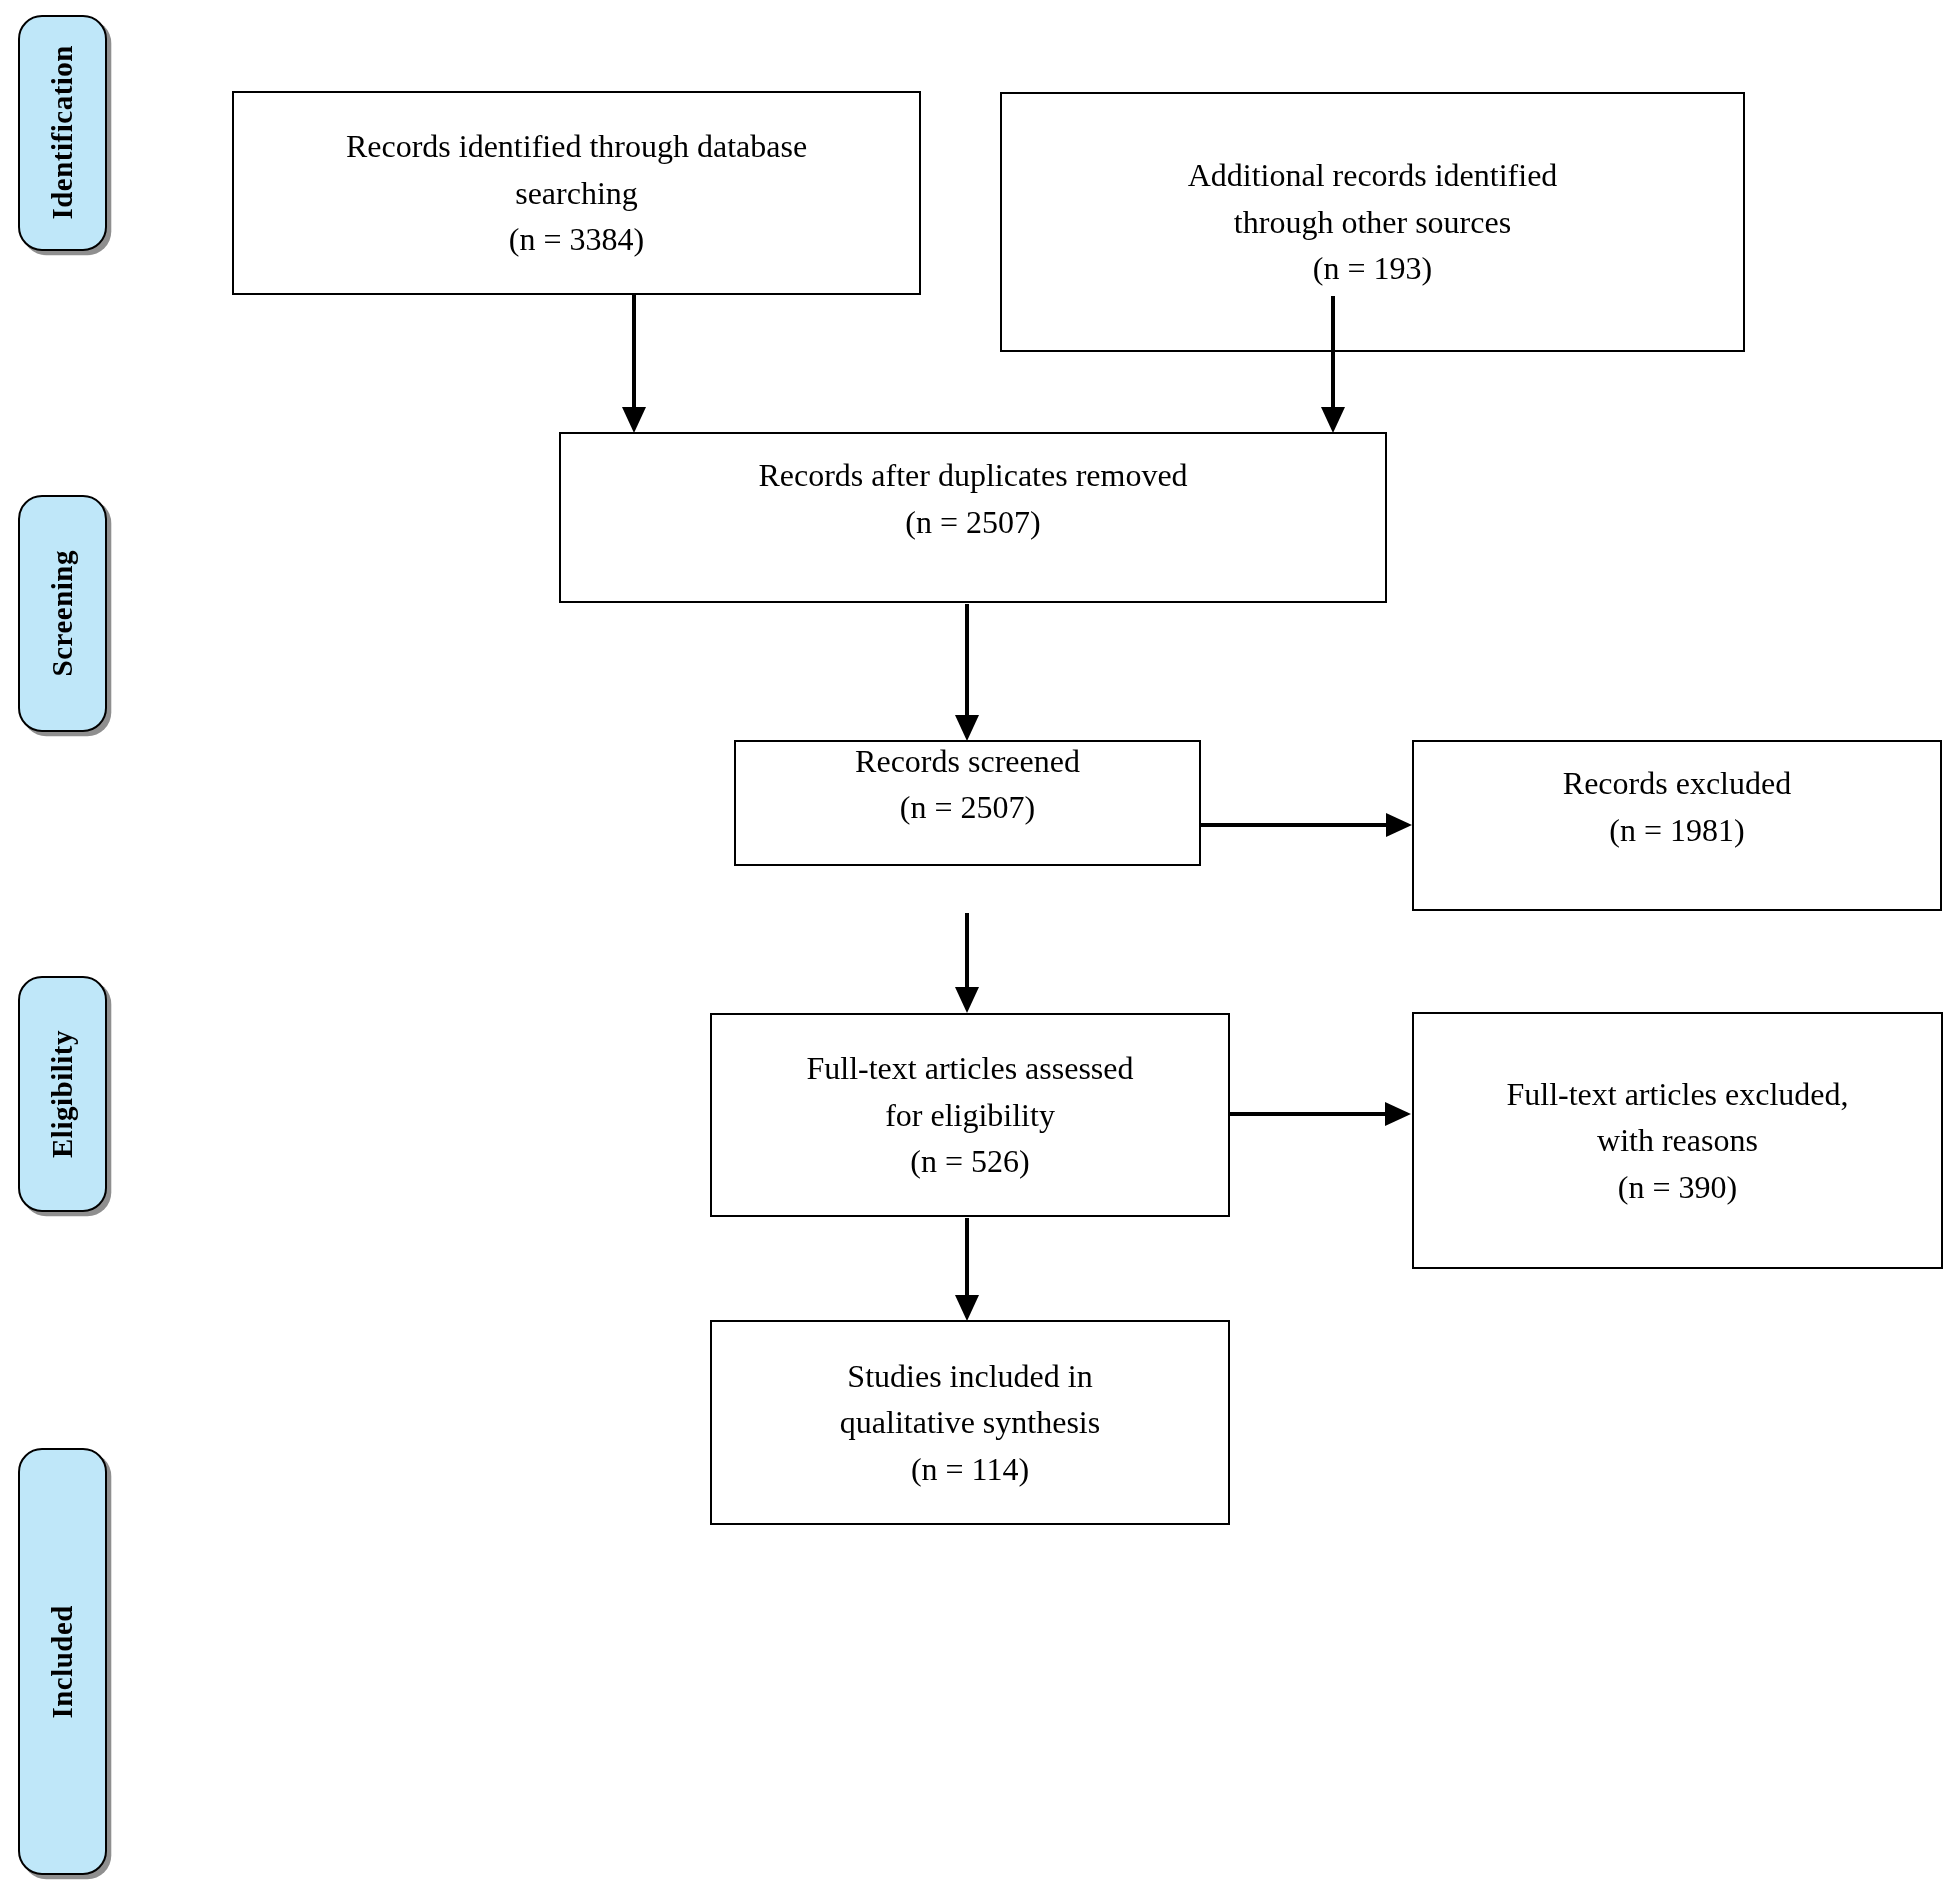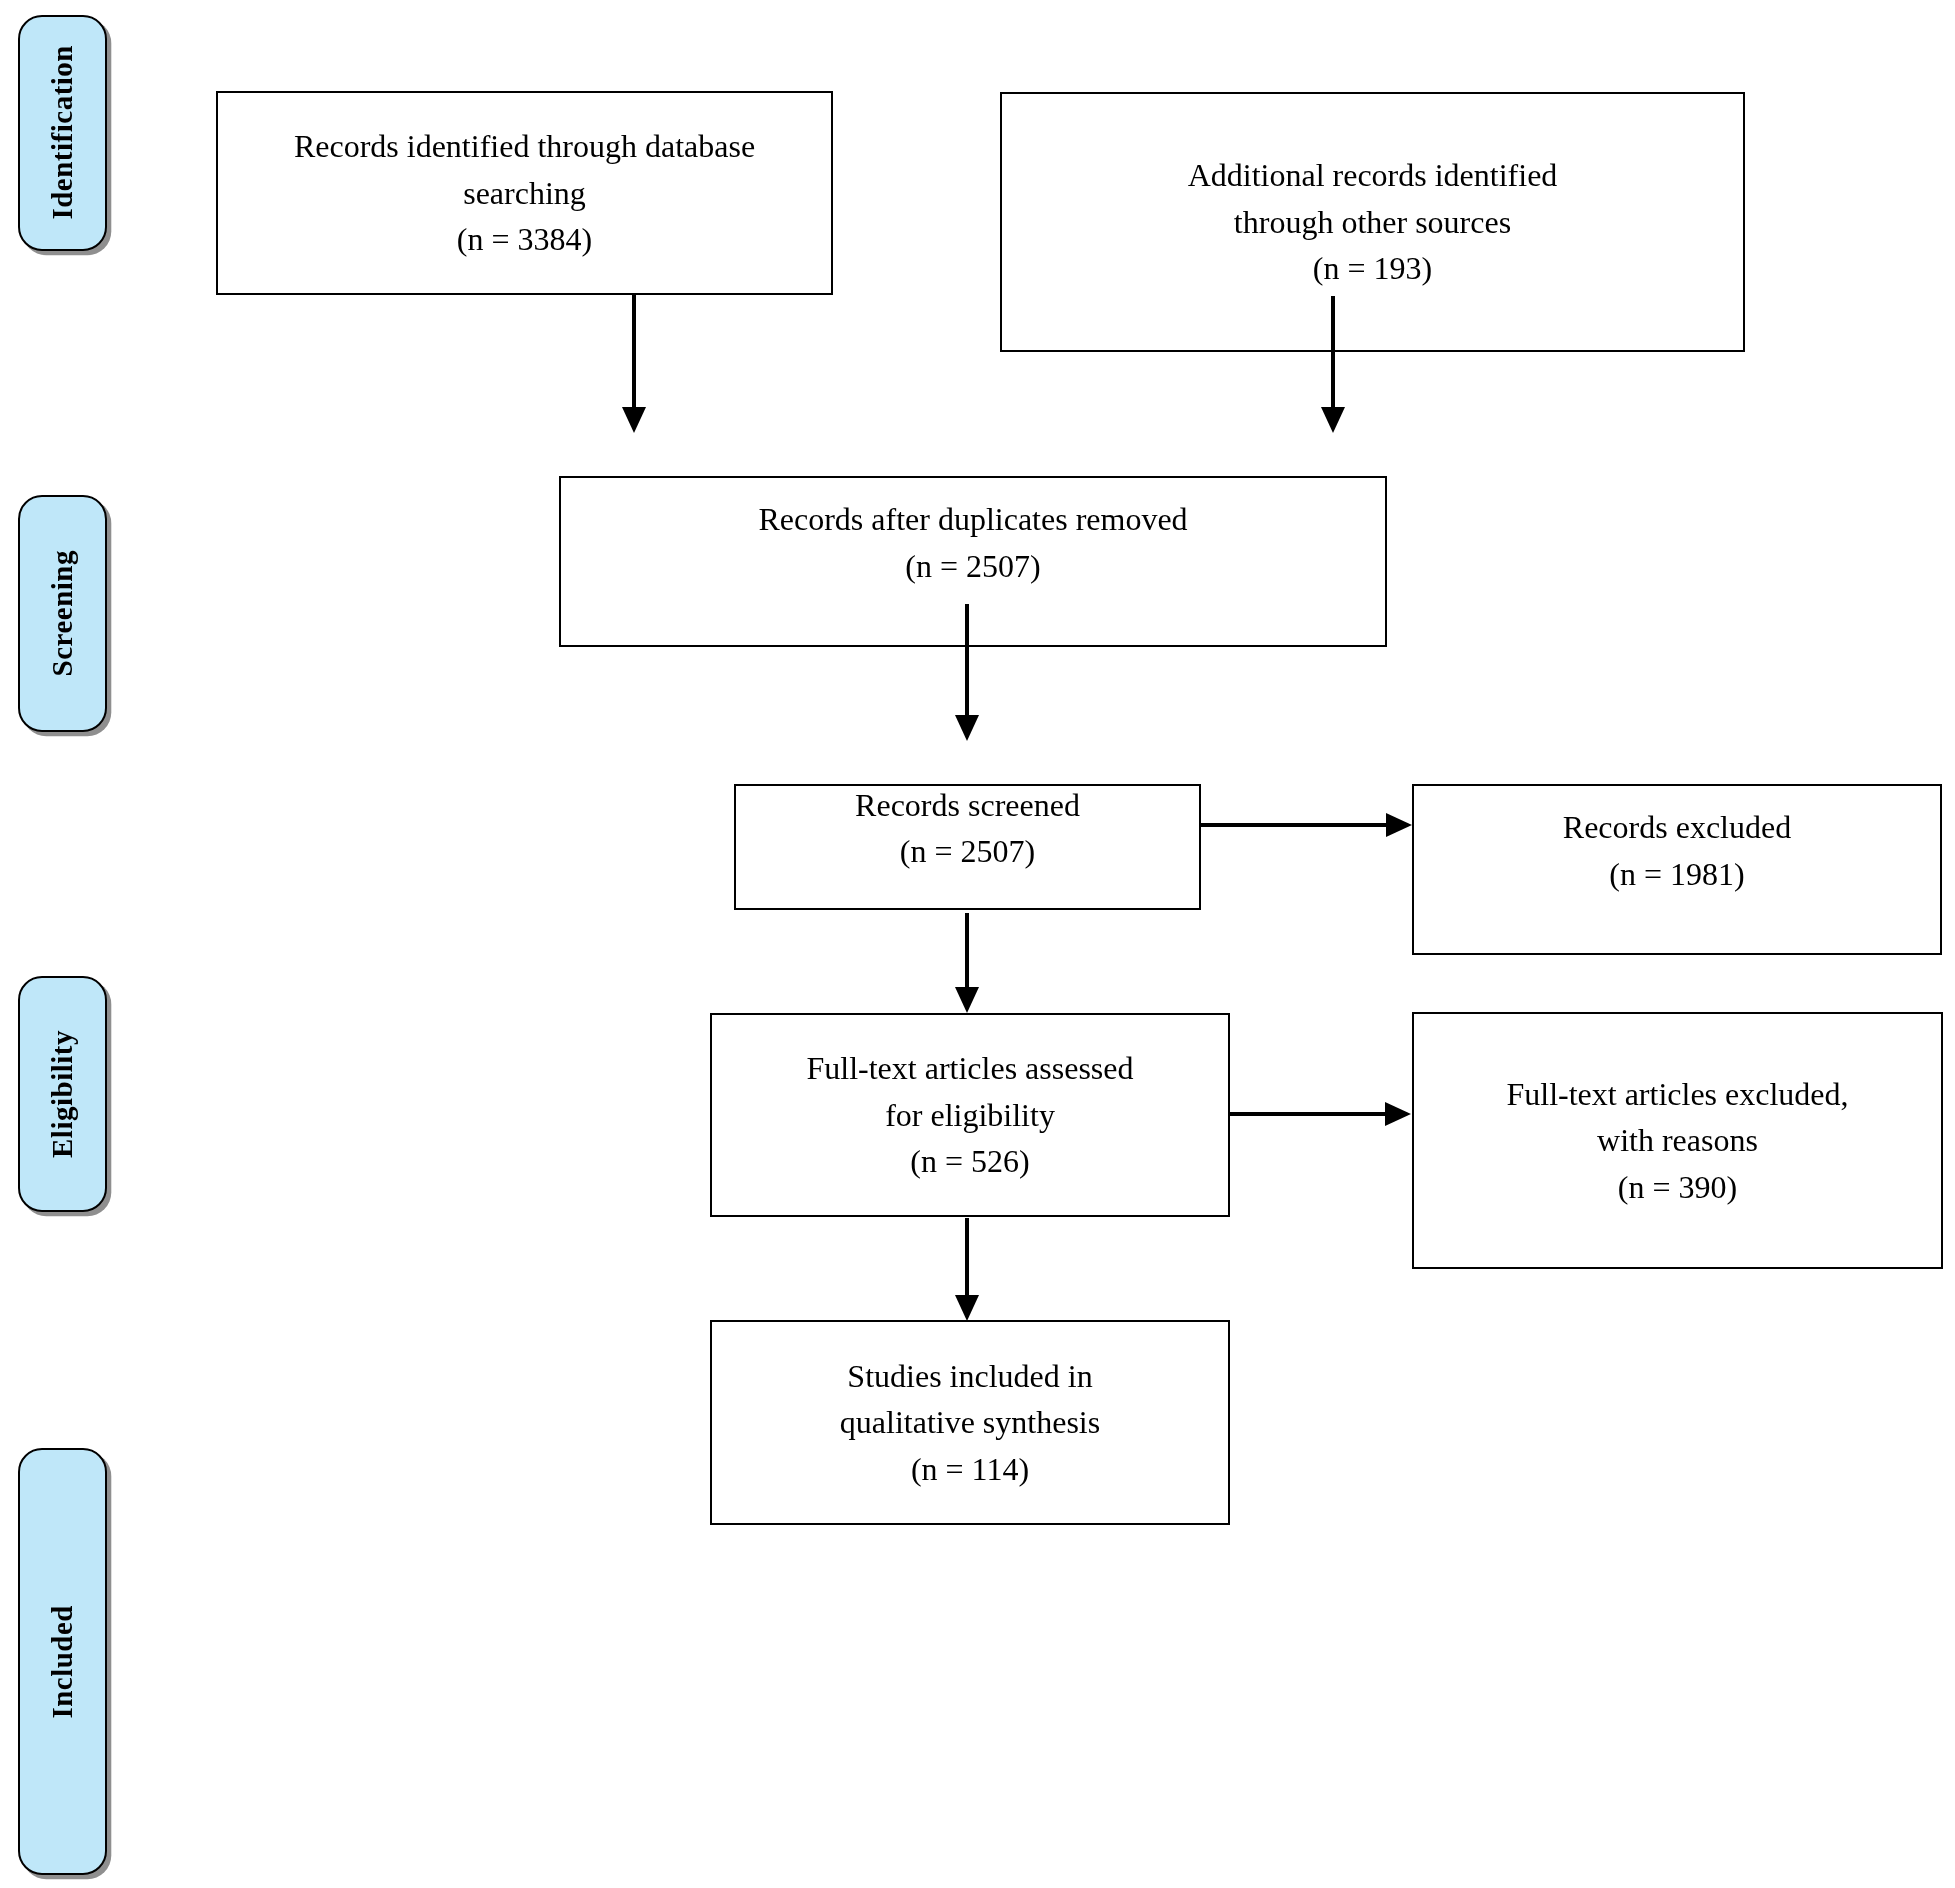--- a/index.html
+++ b/index.html
@@ -56,21 +56,21 @@
     align-items: center;
     justify-content: center;
     text-align: center;
   }
   .box-text {
     white-space: pre-line;
     font-size: 32px;
     line-height: 1.45;
     padding: 0 10.8px;
   }
-  .flow-box.text-high { padding-bottom: 38px; margin-top: 44px; }
+  .flow-box.text-high { padding-bottom: 38px; }
 
   
   .arrow { position: absolute; }
   .arrow-v { width: 24px; }
   .arrow-v .shaft {
     position: absolute;
     left: 50%;
     margin-left: -1.6px;
     top: 0;
     bottom: 24px;
@@ -119,21 +119,21 @@
   <div class="stage" style="top:495px;height:237px">
     <span class="stage-text">Screening</span>
   </div>
   <div class="stage" style="top:976px;height:236px">
     <span class="stage-text">Eligibility</span>
   </div>
   <div class="stage" style="top:1448px;height:427px">
     <span class="stage-text">Included</span>
   </div>
 
-  <div class="flow-box" style="left:216px;top:91px;width:617px;height:204px">
+  <div class="flow-box" style="left:232px;top:91px;width:689px;height:204px">
     <span class="box-text">Records identified through database
 searching
 (n = 3384)</span>
   </div>
 
   <div class="flow-box" style="left:1000px;top:92px;width:745px;height:260px">
     <span class="box-text">Additional records identified
 through other sources
 (n = 193)</span>
   </div>

